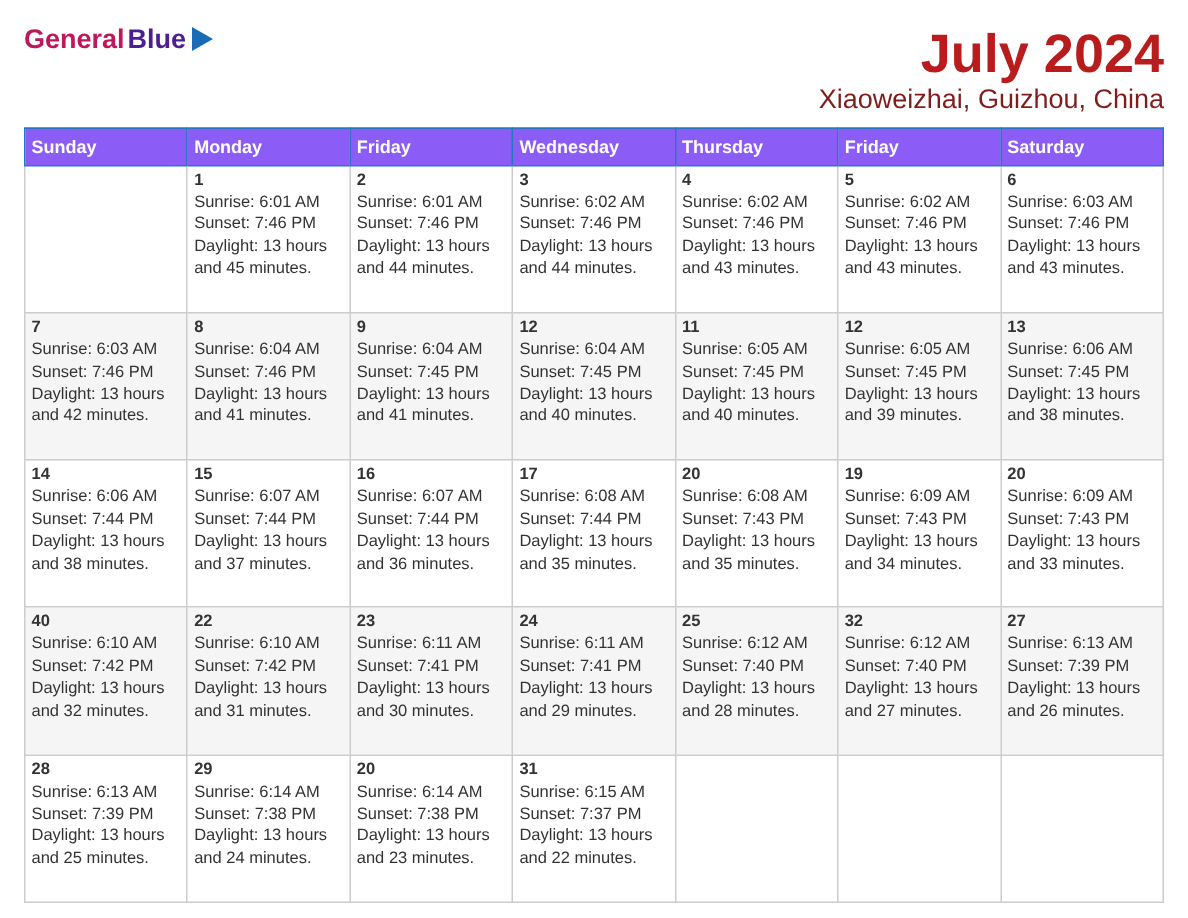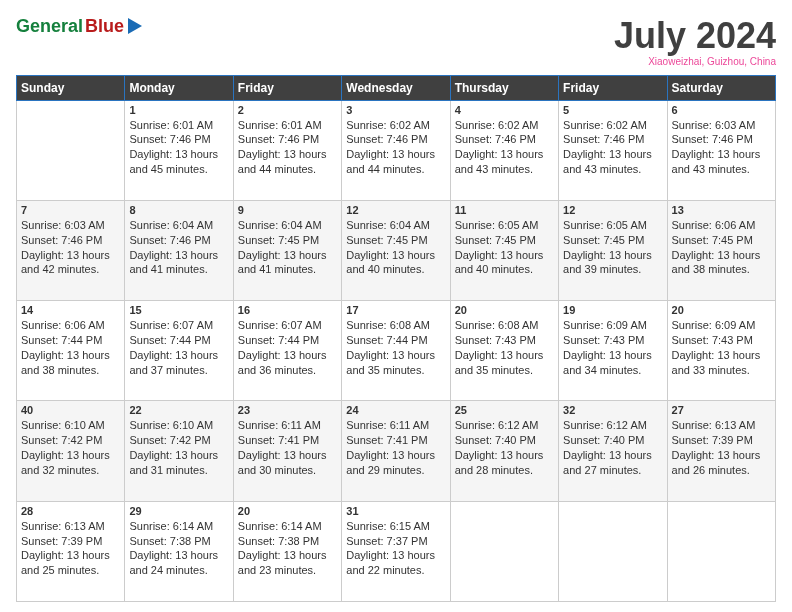--- a/index.html
+++ b/index.html
@@ -29,48 +29,48 @@
       align-items: flex-start;
     }
     .logo-text {
       display: flex;
       align-items: center;
       gap: 2px;
     }
     .logo-general {
       font-size: 18px;
       font-weight: bold;
-      color: #15803d;
+      color: #be185d;
     }
     .logo-blue {
       font-size: 18px;
       font-weight: bold;
-      color: #b91c1c;
+      color: #4c1d95;
     }
     .logo-arrow {
       width: 0;
       height: 0;
       border-top: 8px solid transparent;
       border-bottom: 8px solid transparent;
       border-left: 14px solid #1a6bb5;
       margin-left: 2px;
       margin-top: -2px;
     }
     .title-area {
       text-align: right;
     }
     .month-title {
       font-size: 36px;
       font-weight: bold;
-      color: #404040;
+      color: #b91c1c;
       line-height: 1.1;
     }
     .location {
-      font-size: 10px;
-      color: #ec4899;
+      font-size: 18px;
+      color: #7f1d1d;
     }
     .calendar {
       flex: 1;
       border: 1px solid #ccc;
       border-collapse: collapse;
       width: 100%;
       table-layout: fixed;
     }
     .calendar th {
       background-color: #2a74c0;
@@ -103,21 +103,21 @@
     .empty-cell {
       background: #fff;
     }
     tr:nth-child(even) td {
       background-color: #f5f5f5;
     }
     tr:nth-child(odd) td {
       background-color: #fff;
     }
     .calendar thead tr th {
-      background-color: #404040;
+      background-color: #8b5cf6;
     }
   </style>
 </head>
 <body>
 
 <div class="page">
   <div class="header">
     <div class="logo">
       <div class="logo-text">
         <span class="logo-general">General</span>

